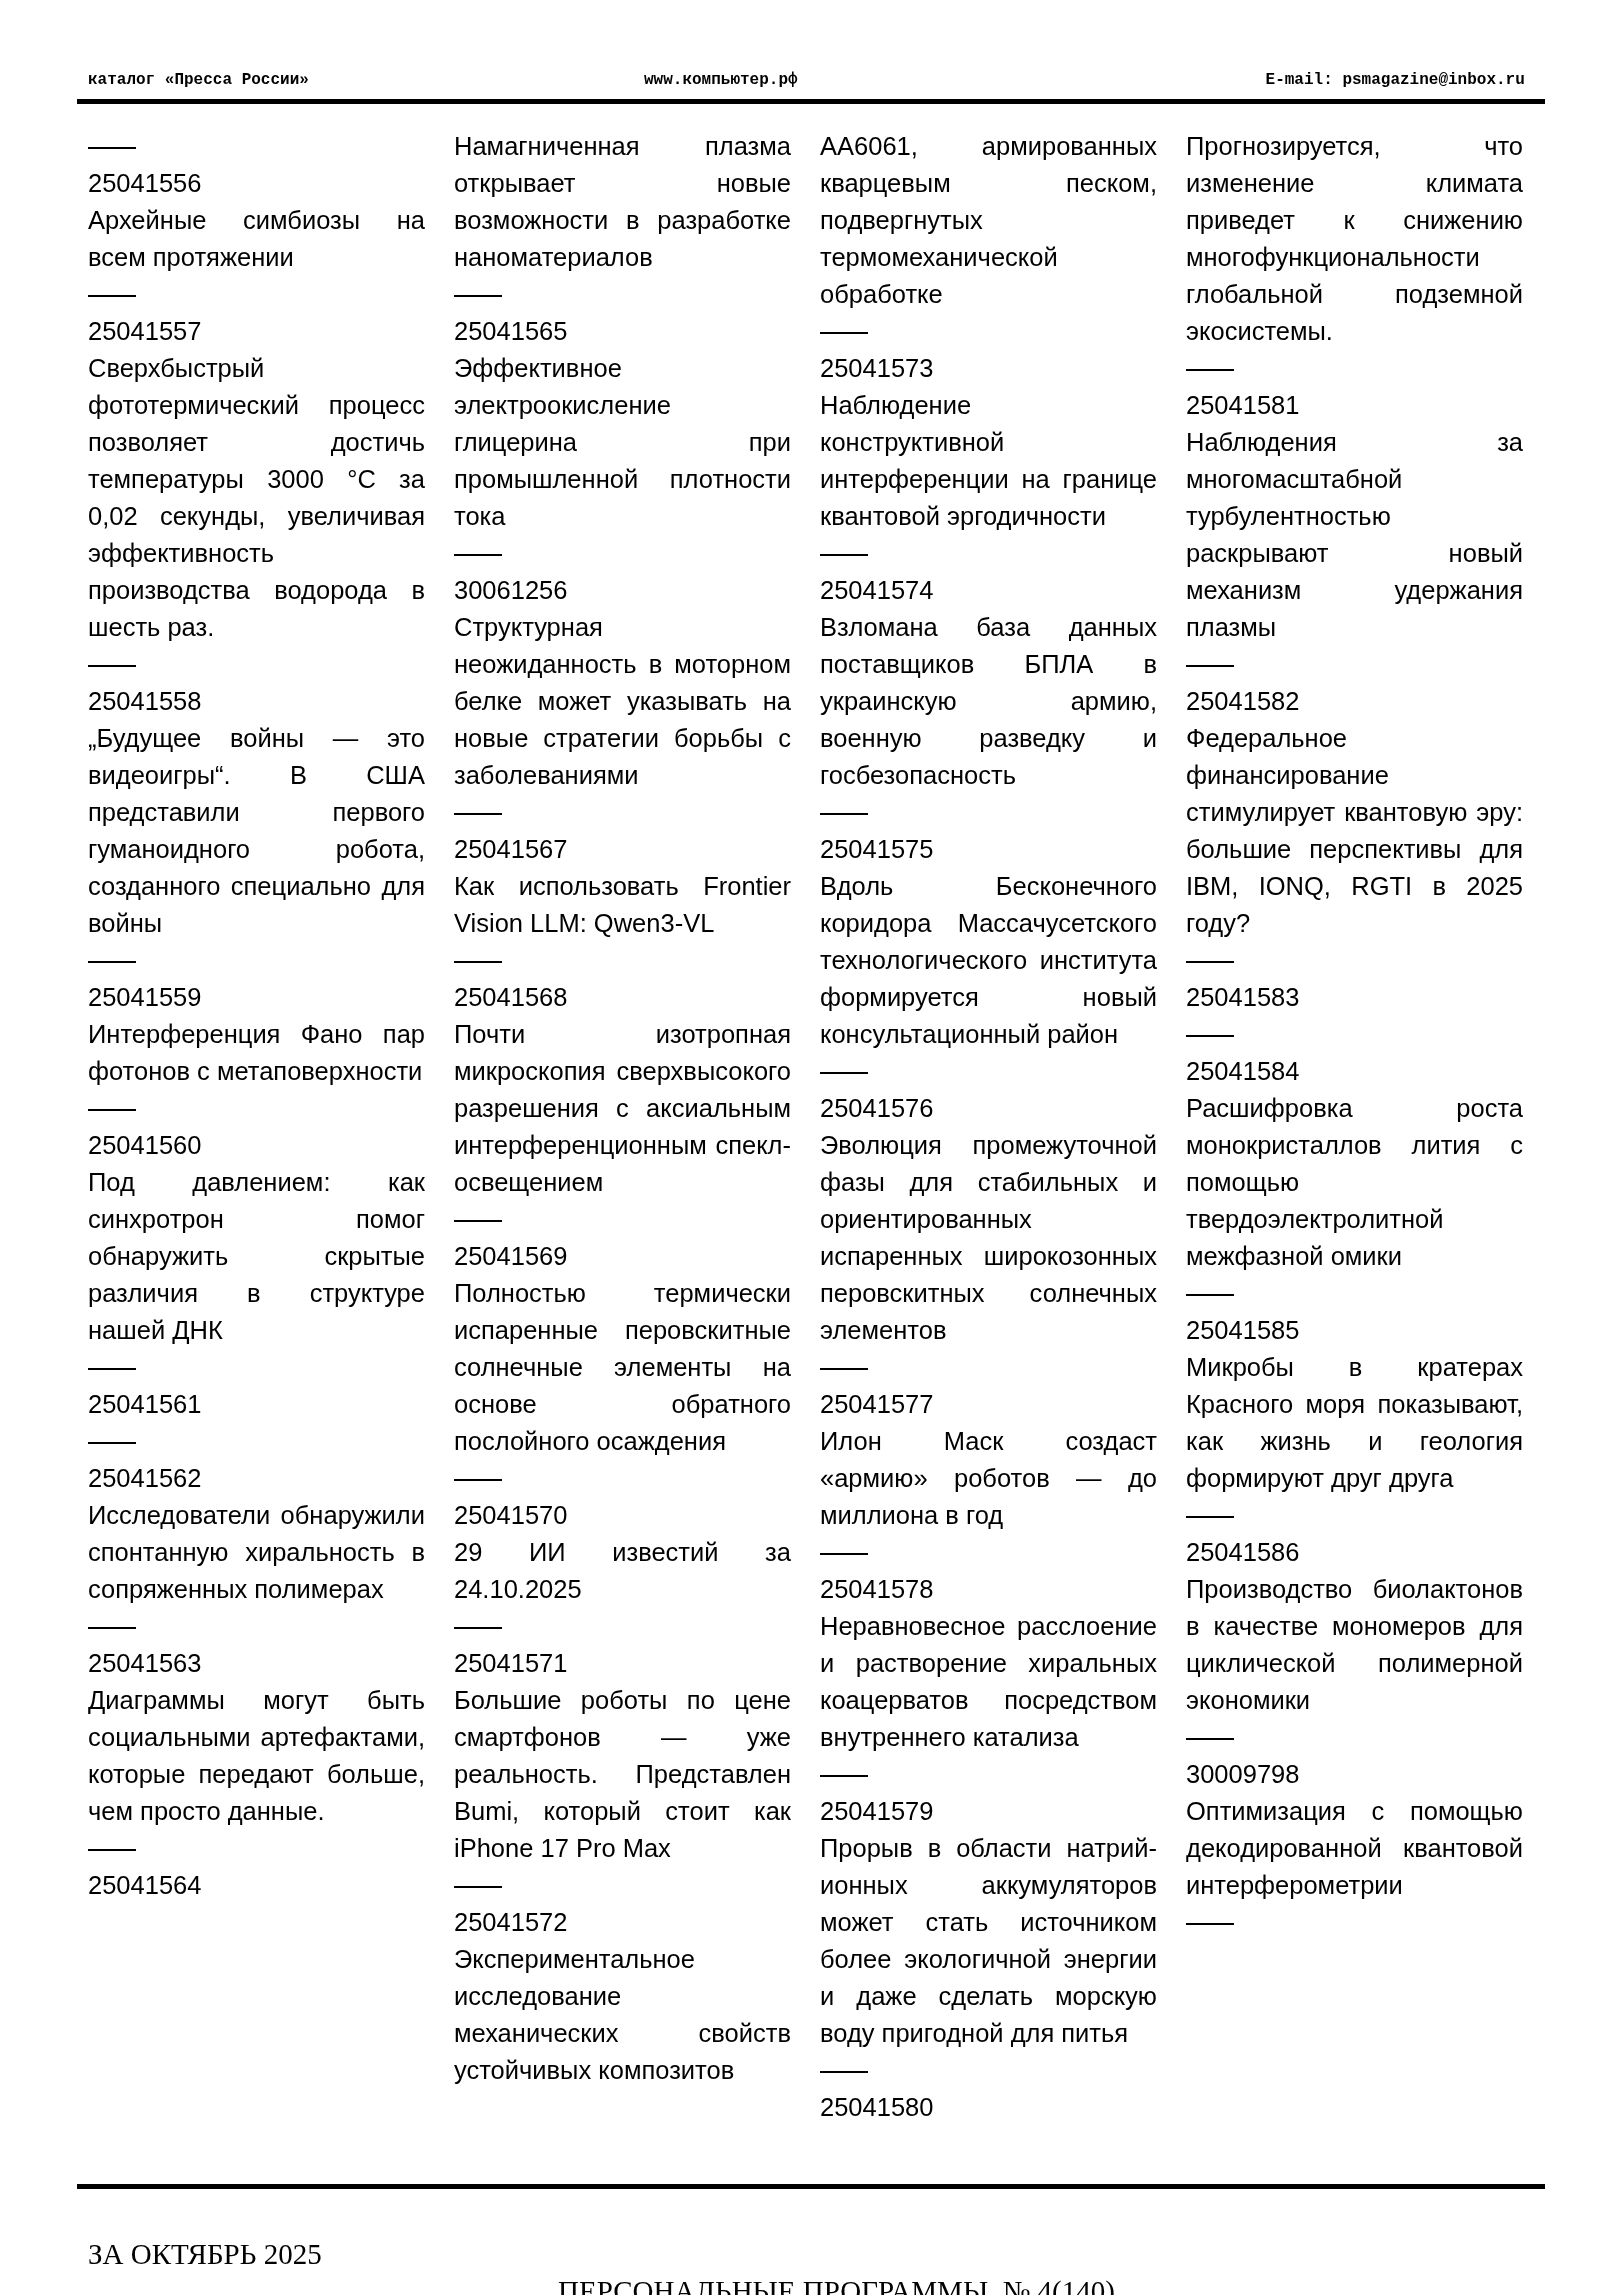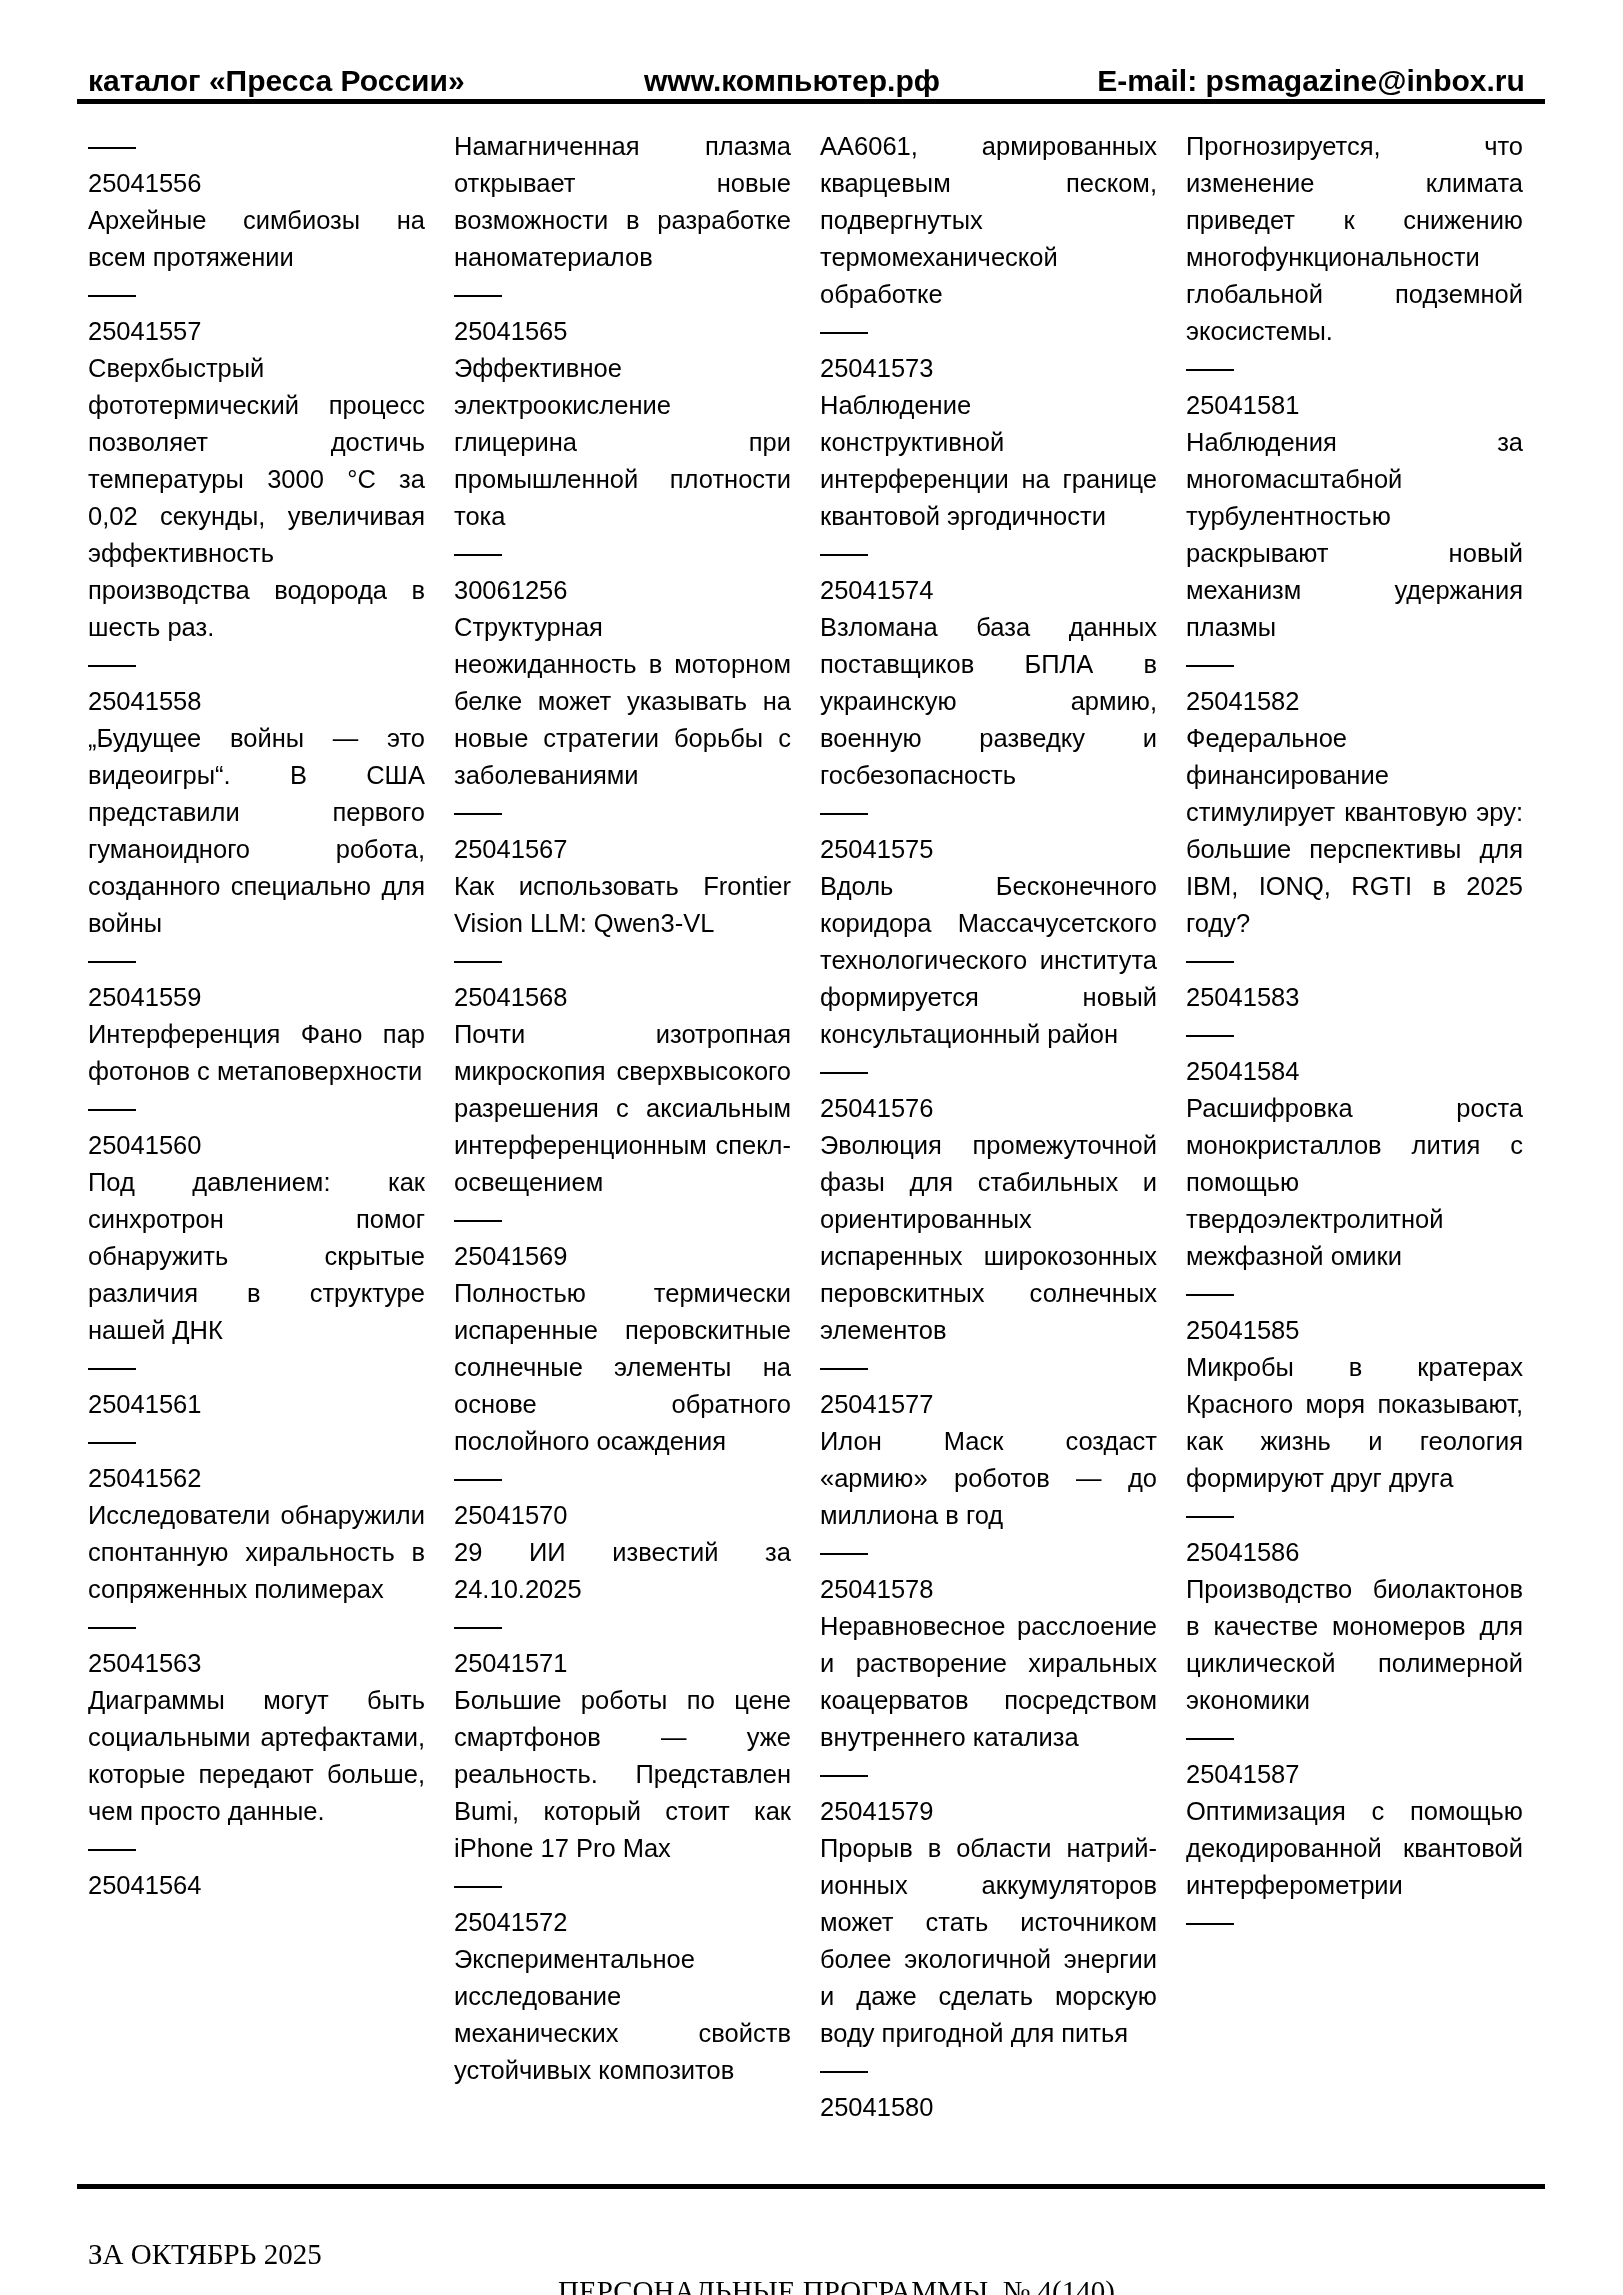--- a/index.html
+++ b/index.html
@@ -16,22 +16,23 @@
     overflow: hidden;
   }
   
   .page-header {
     position: absolute;
     top: 67px;
     left: 88px;
     right: 89px;
     height: 30px;
     font-weight: bold;
-    font-size: 30px;
+    font-size: 16px;
     line-height: 27.5px;
+    font-family: Liberation Mono, monospace;
   }
   .hdr-left   { position: absolute; left: 0; }
   .hdr-center { position: absolute; left: 556px; }
   .hdr-right  { position: absolute; right: 9.2px; }
   .rule {
     position: absolute;
     left: 77px;
     width: 1468px;
     height: 5.2px;
     background: #000000;
@@ -190,21 +191,21 @@
       <div class="sep"></div>
       <p class="id">25041584</p>
       <p class="text">Расшифровка роста монокристаллов лития с помощью твердоэлектролитной межфазной омики</p>
       <div class="sep"></div>
       <p class="id">25041585</p>
       <p class="text">Микробы в кратерах Красного моря показывают, как жизнь и геология формируют друг друга</p>
       <div class="sep"></div>
       <p class="id">25041586</p>
       <p class="text">Производство биолактонов в качестве мономеров для циклической полимерной экономики</p>
       <div class="sep"></div>
-      <p class="id">25041587</p>
+      <p class="id">30009798</p>
       <p class="text">Оптимизация с помощью декодированной квантовой интерферометрии</p>
       <div class="sep"></div>
     </div>
   </main>
 
 <div class="rule rule-bottom"></div>
 
 <footer class="page-footer">
   <span class="ftr-left">ЗА ОКТЯБРЬ 2025</span>
   <span class="ftr-center">ПЕРСОНАЛЬНЫЕ ПРОГРАММЫ  № 4(140)</span>

